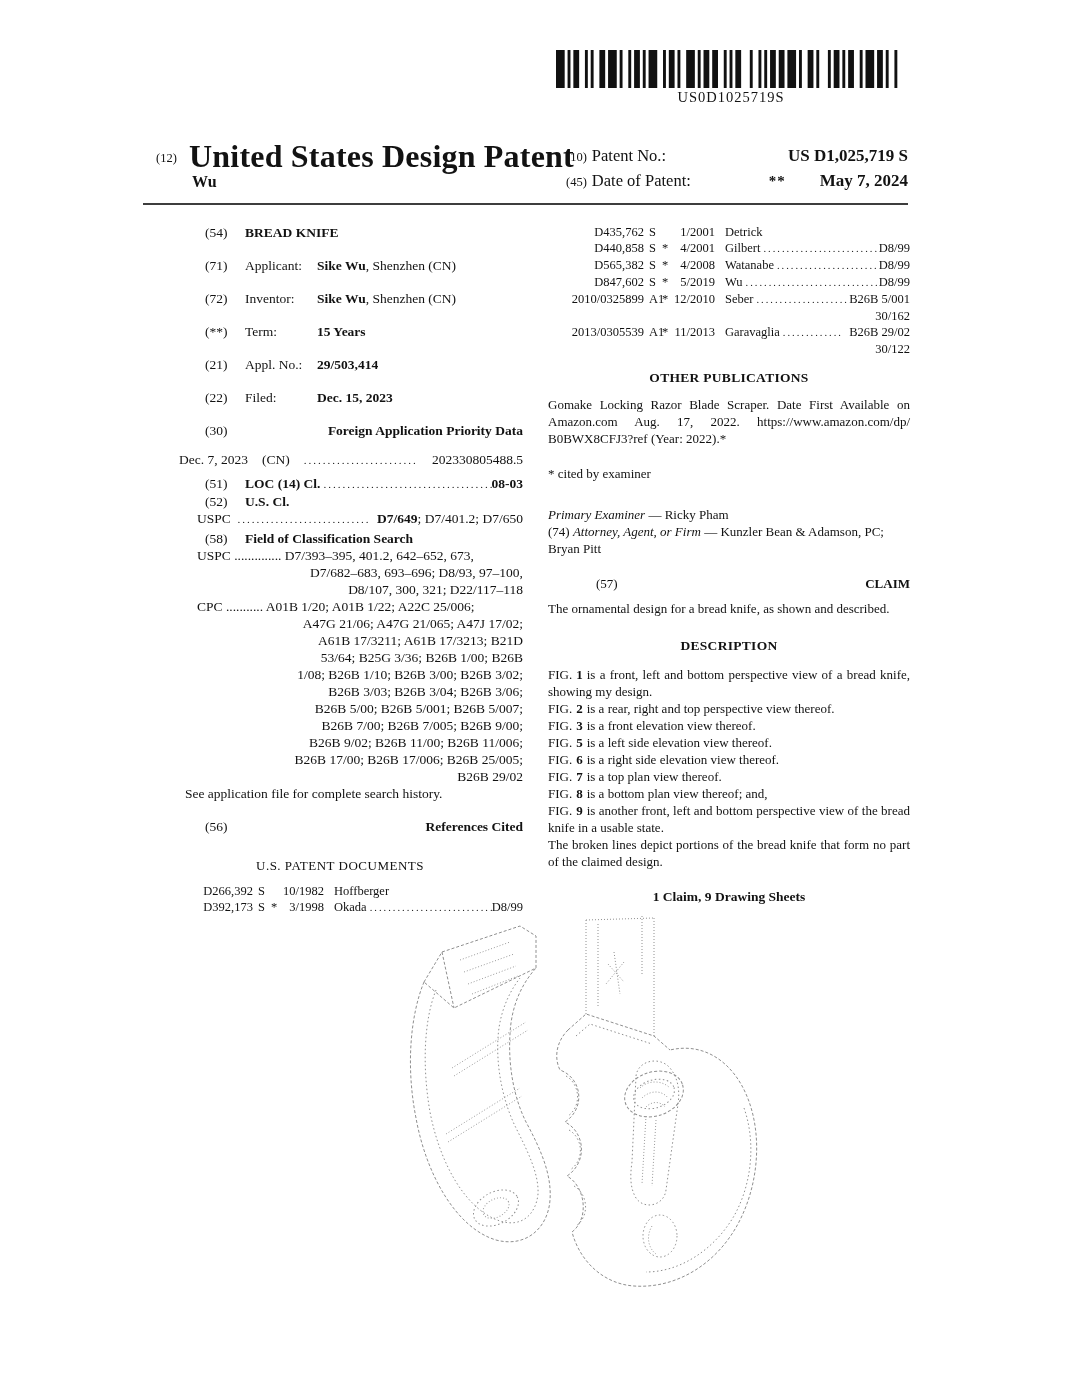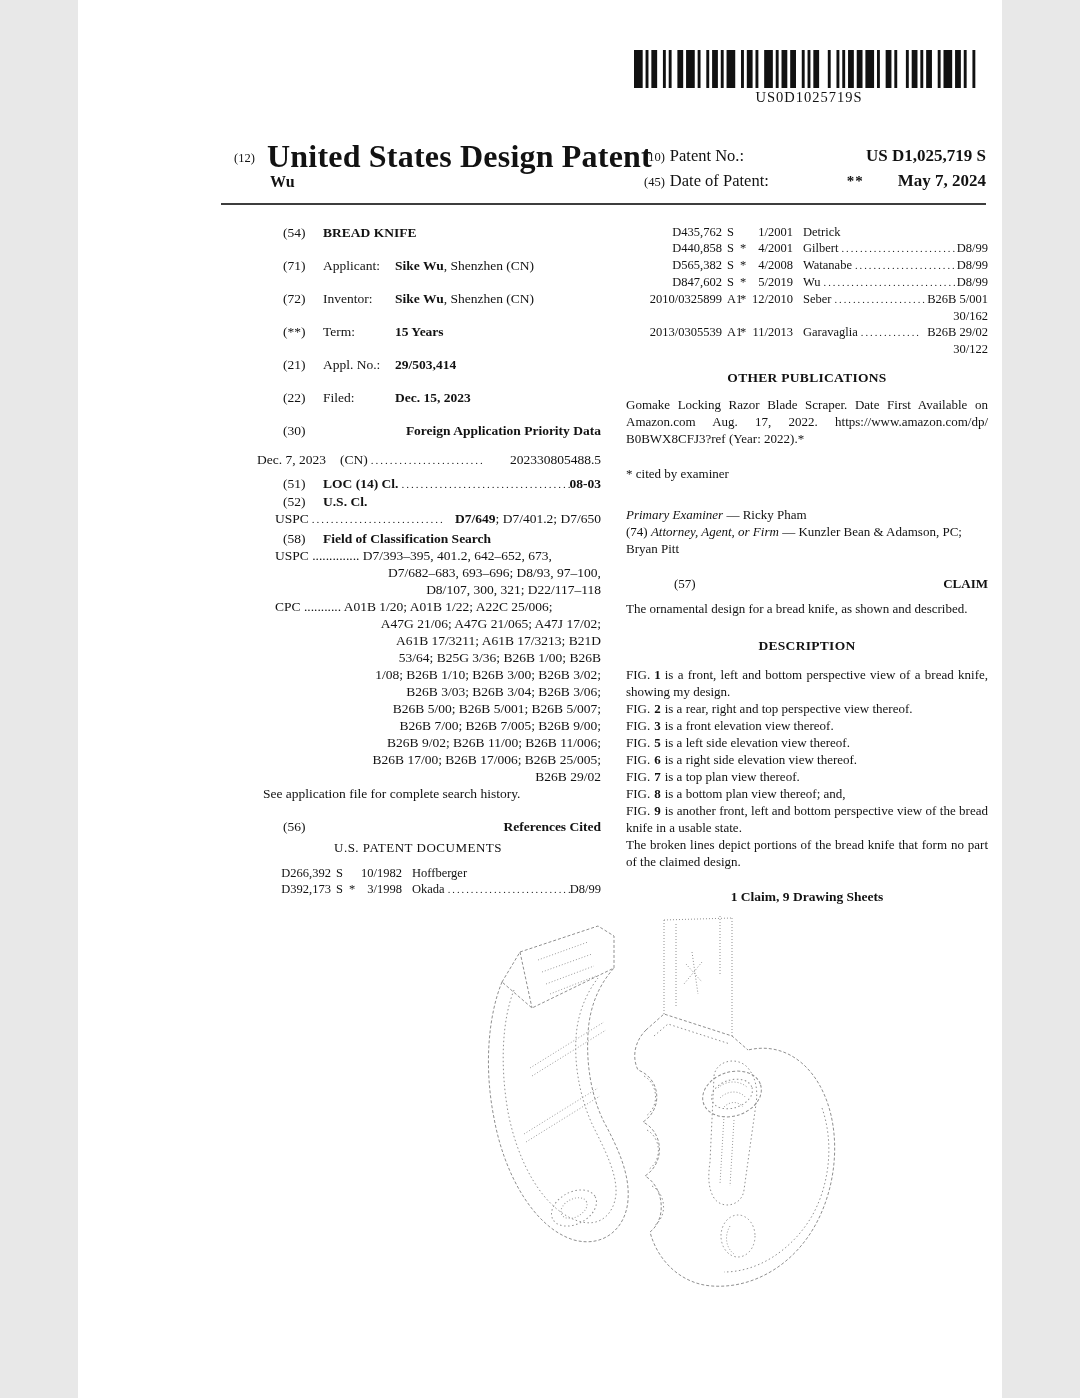--- a/index.html
+++ b/index.html
@@ -1,18 +1,18 @@
 <!DOCTYPE html>
 <html><head>
 <meta charset="utf-8">
 <style>
   * { box-sizing: border-box; }
   html,body { margin:0; padding:0; background:#e8e8e8; }
   .page {
-    position:relative; width:924px; height:1398px; margin:0 auto;
+    position:relative; width:1080px; height:1398px; margin:0 auto;
     background:#ffffff; color:#121212;
     font-family:"Liberation Serif", serif;
     overflow:hidden;
   }
   
   .barcode-wrap { position:absolute; left:556px; top:50px; width:350px; text-align:center; }
   .barcode-svg { display:block; width:350px; height:38px; }
   .barcode-label { font-size:14.5px; letter-spacing:1px; margin-top:1px; }
   
   .hdr-kindnum { position:absolute; left:156px; top:151px; font-size:12.5px; }
@@ -29,21 +29,21 @@
   
   .col { position:absolute; top:224px; font-size:13.5px; line-height:17px; }
   .col-left  { left:157px; width:366px; }
   .col-right { left:548px; width:362px; font-size:13px; }
   .entry { display:flex; margin-bottom:16px; }
   .enum { width:40px; flex:none;margin-left:48px; }
   .elabel { width:72px; flex:none; }
   .b { font-weight:bold; }
   .i { font-style:italic; }
   .center-head { flex:1; text-align:right; font-weight:bold; }
-  .flexline { display:flex; align-items:baseline; }
+  .flexline { display:flex; align-items:baseline;text-align:center; }
   .lead { flex:1; overflow:hidden; white-space:nowrap; letter-spacing:2px; font-size:11px; padding:0 3px; }
   .indent40 { padding-left:40px; }
   .rline { text-align:right; }
   .tight { margin-bottom:0; }
   
   .clsline { line-height:17px; }
   
   .cit { display:flex; align-items:baseline; line-height:16px; font-size:12.5px; }
   .c-no { width:96px; flex:none; text-align:right; }
   .c-kind { width:18px; flex:none; padding-left:5px; }
@@ -227,21 +227,21 @@
     <div class="clsline rline">B26B 7/00; B26B 7/005; B26B 9/00;</div>
     <div class="clsline rline">B26B 9/02; B26B 11/00; B26B 11/006;</div>
     <div class="clsline rline">B26B 17/00; B26B 17/006; B26B 25/005;</div>
     <div class="clsline rline">B26B 29/02</div>
     <div class="clsline" style="padding-left:28px;">See application file for complete search history.</div>
 
     <div class="entry tight" style="margin-top:16px;">
       <span class="enum">(56)</span>
       <span class="center-head">References Cited</span>
     </div>
-    <div class="smallcaps-head" style="margin-top:4px;font-family:Liberation Serif, serif;">U.S. PATENT DOCUMENTS</div>
+    <div class="smallcaps-head" style="margin-top:22px;font-family:Liberation Serif, serif;">U.S. PATENT DOCUMENTS</div>
 
     <div class="cit">
       <span class="c-no">D266,392</span>
       <span class="c-kind">S</span>
       <span class="c-star"></span>
       <span class="c-date">10/1982</span>
       <span class="c-name">Hoffberger</span>
       <span class="c-lead"></span>
       <span class="c-cls"></span>
     </div>

